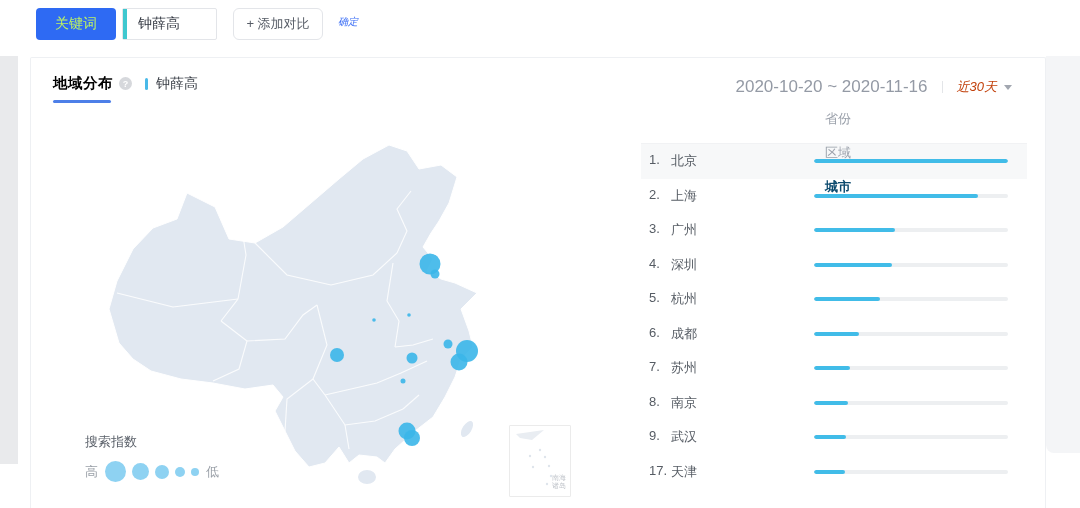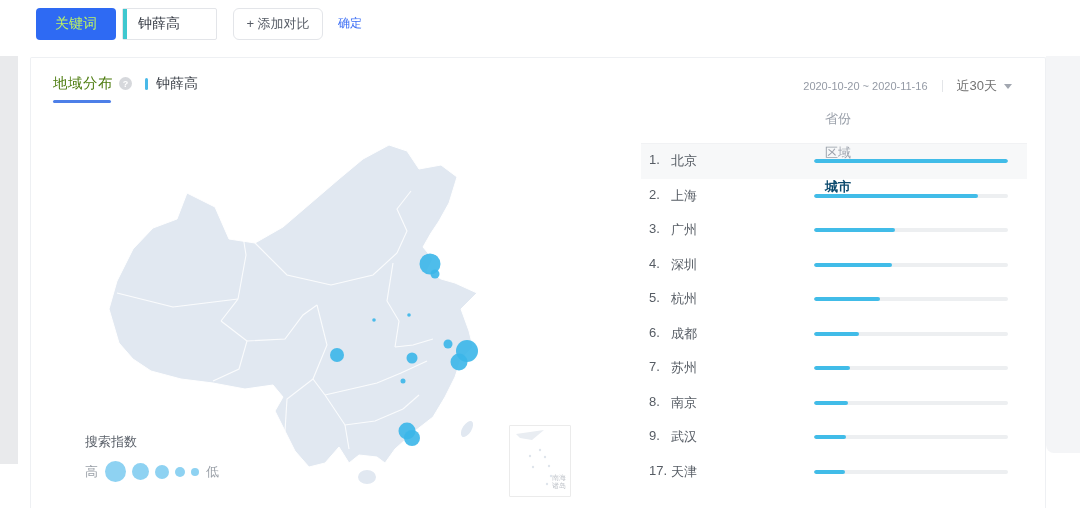--- a/index.html
+++ b/index.html
@@ -28,42 +28,42 @@
   .kw-input {
     border:none; outline:none; width:100%; height:100%; padding-left:11px;
     font-size:14px; color:#333842; background:transparent;
     font-family:"Liberation Sans","DejaVu Sans",sans-serif;
   }
   .add-btn {
     position:absolute; left:233px; top:8px; width:90px; height:32px;
     background:#fff; border:1px solid #e3e5e9; border-radius:6px;
     font-size:13px; color:#565c66; display:flex; align-items:center; justify-content:center;
   }
-  .confirm-link { position:absolute; left:338px; top:15px; font-size:12px; color:var(--c-link,#3b6ef5); cursor:pointer; }
+  .confirm-link { position:absolute; left:338px; top:15px; font-size:10px; color:var(--c-link,#3b6ef5); cursor:pointer;font-style:italic; }
 
   
   .card {
     position:absolute; left:30px; top:57px; width:1016px; height:451px;
     background:#fff; border:1px solid #eef0f3; border-bottom:none; border-radius:2px 2px 0 0;
   }
-  .panel-title { position:absolute; left:22px; top:16px; font-size:14.5px; font-weight:400; color:#4d7c0f; letter-spacing:.5px; }
+  .panel-title { position:absolute; left:22px; top:16px; font-size:14.5px; font-weight:700; color:#000000; letter-spacing:.5px; }
   .title-underline { position:absolute; left:22px; top:42px; width:58px; height:3px; background:var(--c-underline,#4d7fe8); border-radius:2px; }
   .help-icon {
     position:absolute; left:88px; top:19px; width:13px; height:13px; border-radius:50%;
     background:#d6d8dc; color:#fff; font-size:9px; font-weight:bold;
     display:flex; align-items:center; justify-content:center; cursor:pointer;
   }
   .series-legend { position:absolute; left:114px; top:17px; display:flex; align-items:center; gap:8px; }
   .series-marker { width:3px; height:12px; background:var(--c-series,#49b9e8); border-radius:1.5px; }
   .series-name { font-size:14px; color:#3a3f47; }
 
   .range-box { position:absolute; right:33px; top:19px; display:flex; align-items:center; }
-  .date-range { font-size:11px; color:#949aa5; }
+  .date-range { font-size:17px; color:#949aa5; }
   .range-sep { width:1px; height:12px; background:#e3e5e8; margin:0 14px; }
-  .period { font-size:13px; color:#737373; cursor:pointer; display:flex; align-items:center; }
+  .period { font-size:13px; color:#c2410c; cursor:pointer; display:flex; align-items:center;font-style:italic; }
   .caret-down { width:0; height:0; margin-left:7px; border-left:4px solid transparent; border-right:4px solid transparent; border-top:5px solid #a2a7b0; }
 
   
   .map-wrap { position:absolute; left:58px; top:75px; width:480px; height:370px; }
   .map-wrap svg { display:block; }
 
   .map-legend { position:absolute; left:-4px; top:300px; }
   .map-legend-title { font-size:13px; color:#595f68; margin-bottom:10px; }
   .legend-row { display:flex; align-items:center; gap:7px; }
   .legend-hi, .legend-lo { font-size:13px; color:#9aa0a8; }

